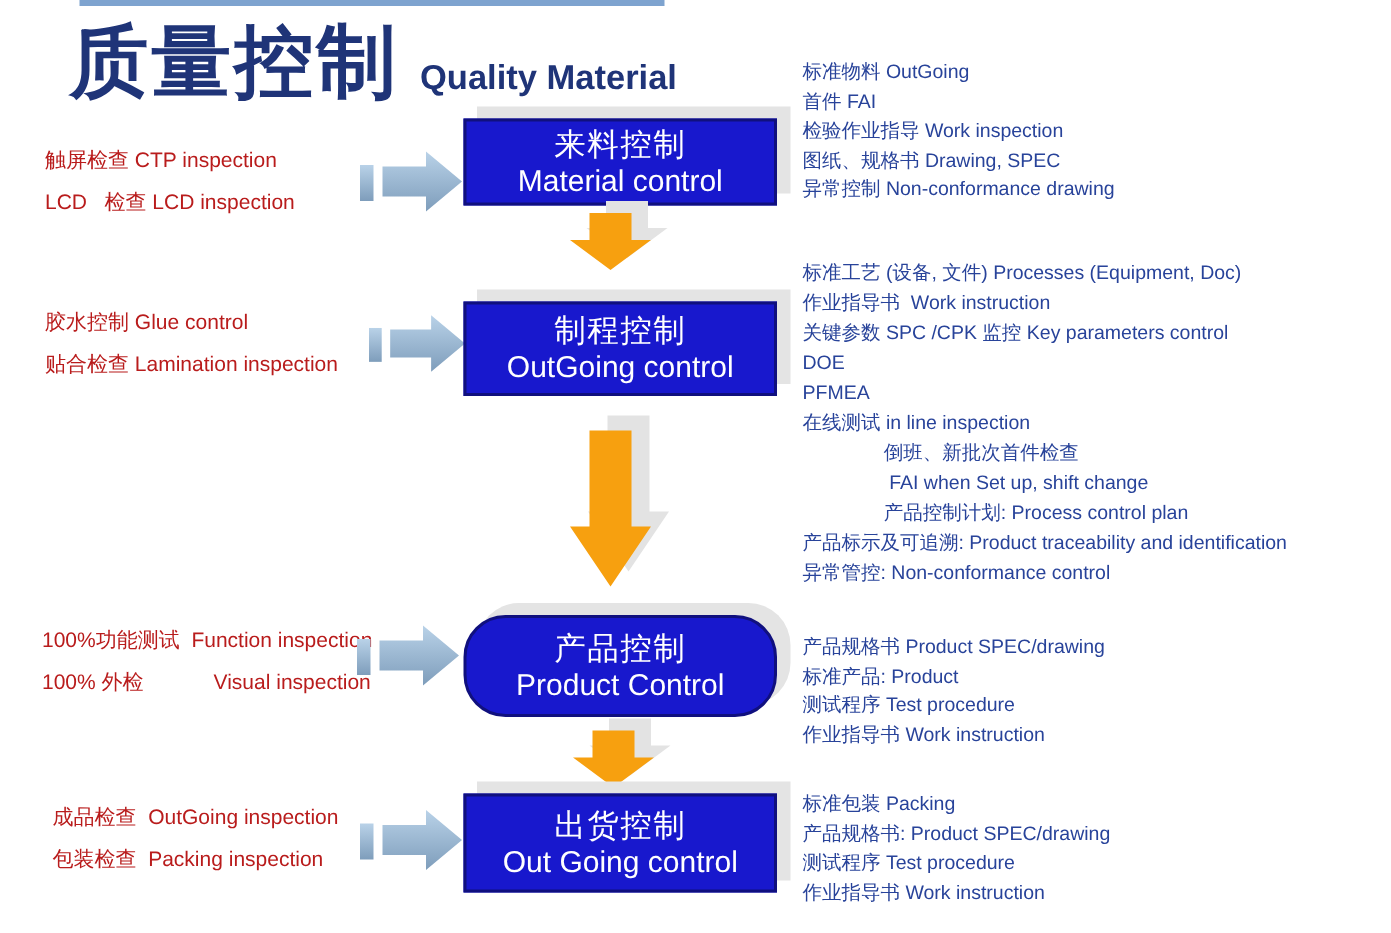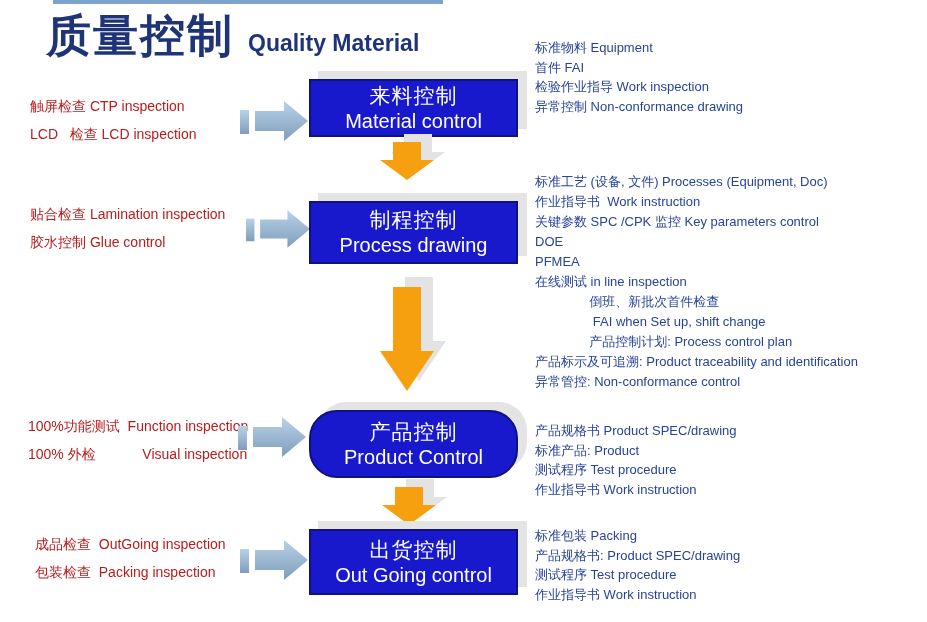--- a/index.html
+++ b/index.html
@@ -7,21 +7,21 @@
     position:relative;width:927px;height:622px;background:#ffffff;overflow:hidden;
     font-family:"Liberation Sans",sans-serif;
   }
   .top-bar{
     position:absolute;left:53px;top:0;width:390px;height:4px;background:#7EA3CF;
   }
   .title-row{
     position:absolute;left:46px;top:6px;display:flex;align-items:baseline;gap:14px;color:#1F3478;
   }
   .title-zh{
-    font-family:"Liberation Serif",serif;font-weight:bold;font-size:45px;letter-spacing:2px;
+    font-family:"Liberation Serif",serif;font-weight:bold;font-size:53px;letter-spacing:2px;
   }
   .title-en{
     font-family:"Liberation Sans",sans-serif;font-weight:bold;font-size:23px;
   }
   .left-labels{
     position:absolute;color:#b91c1c;font-size:14px;line-height:28px;white-space:pre;
   }
   .left-labels.s1{left:30px;top:92px;}
   .left-labels.s2{left:30px;top:200px;}
   .left-labels.s3{left:28px;top:412px;}
@@ -78,35 +78,35 @@
 
   <div class="left-labels s1"><div class="line">触屏检查 CTP inspection</div><div class="line">LCD   检查 LCD inspection</div></div>
   <svg class="blue-arrow s1" width="68" height="44" viewBox="0 0 68 44">
     <rect x="0" y="11" width="9" height="24" fill="url(#blueGrad)"></rect>
     <polygon points="15,12 44,12 44,2 68,22 44,42 44,32 15,32" fill="url(#blueGrad)"></polygon>
   </svg>
   <div class="flow-box b1">
     <div class="zh">来料控制</div>
     <div class="en">Material control</div>
   </div>
-  <div class="right-list r1"><div class="line">标准物料 Equipment</div><div class="line">首件 FAI</div><div class="line">检验作业指导 Work inspection</div><div class="line">异常控制 Non-conformance drawing</div></div>
+  <div class="right-list r1"><div class="line">标准物料 OutGoing</div><div class="line">首件 FAI</div><div class="line">检验作业指导 Work inspection</div><div class="line">图纸、规格书 Drawing, SPEC</div><div class="line">异常控制 Non-conformance drawing</div></div>
 
   <svg class="orange-arrow a1" width="54" height="38" viewBox="0 0 54 38">
     <polygon points="13,0 41,0 41,18 54,18 27,38 0,18 13,18" fill="#E3E3E3" transform="translate(11,-8)"></polygon>
     <polygon points="13,0 41,0 41,18 54,18 27,38 0,18 13,18" fill="#F7A00F"></polygon>
   </svg>
 
-  <div class="left-labels s2"><div class="line">贴合检查 Lamination inspection</div><div class="line">胶水控制 Glue control</div></div>
+  <div class="left-labels s2"><div class="line">胶水控制 Glue control</div><div class="line">贴合检查 Lamination inspection</div></div>
   <svg class="blue-arrow s2" width="64" height="44" viewBox="0 0 68 44">
     <rect x="0" y="11" width="9" height="24" fill="url(#blueGrad)"></rect>
     <polygon points="15,12 44,12 44,2 68,22 44,42 44,32 15,32" fill="url(#blueGrad)"></polygon>
   </svg>
   <div class="flow-box b2">
     <div class="zh">制程控制</div>
-    <div class="en">Process drawing</div>
+    <div class="en">OutGoing control</div>
   </div>
   <div class="right-list r2"><div class="line">标准工艺 (设备, 文件) Processes (Equipment, Doc)</div><div class="line">作业指导书  Work instruction</div><div class="line">关键参数 SPC /CPK 监控 Key parameters control</div><div class="line">DOE</div><div class="line">PFMEA</div><div class="line">在线测试 in line inspection</div><div class="line">               倒班、新批次首件检查</div><div class="line">                FAI when Set up, shift change</div><div class="line">               产品控制计划: Process control plan</div><div class="line">产品标示及可追溯: Product traceability and identification</div><div class="line">异常管控: Non-conformance control</div></div>
 
   <svg class="orange-arrow a2" width="54" height="104" viewBox="0 0 54 104">
     <polygon points="13,0 41,0 41,64 54,64 27,104 0,64 13,64" fill="#E3E3E3" transform="translate(12,-10)"></polygon>
     <polygon points="13,0 41,0 41,64 54,64 27,104 0,64 13,64" fill="#F7A00F"></polygon>
   </svg>
 
   <div class="left-labels s3"><div class="line">100%功能测试  Function inspection</div><div class="line">100% 外检            Visual inspection</div></div>
   <svg class="blue-arrow s3" width="68" height="44" viewBox="0 0 68 44">

